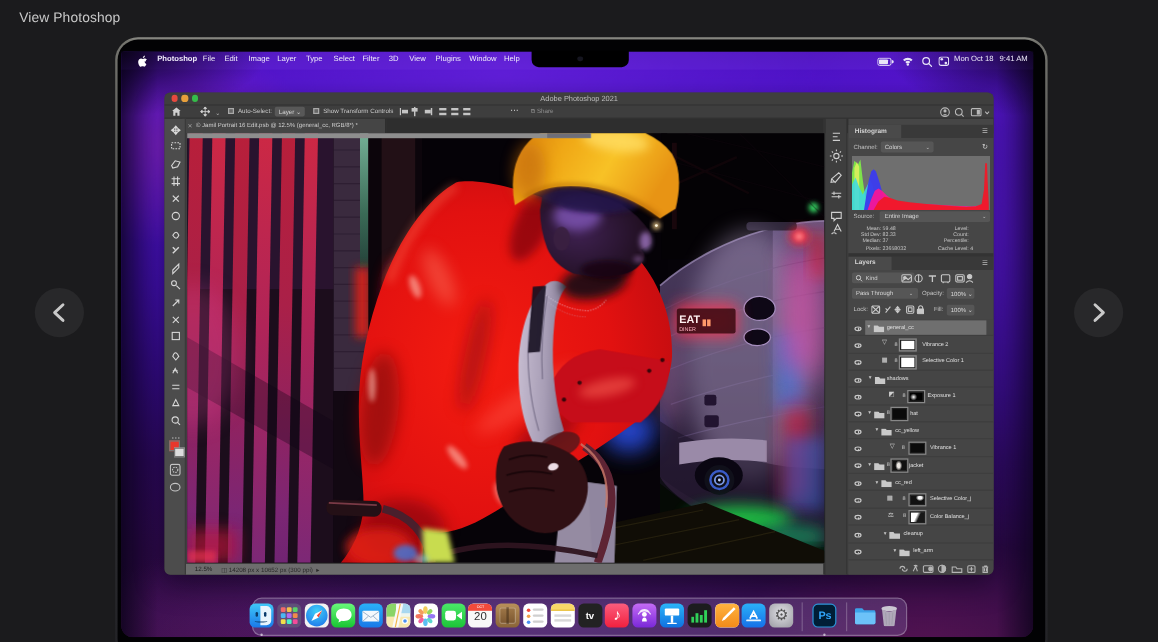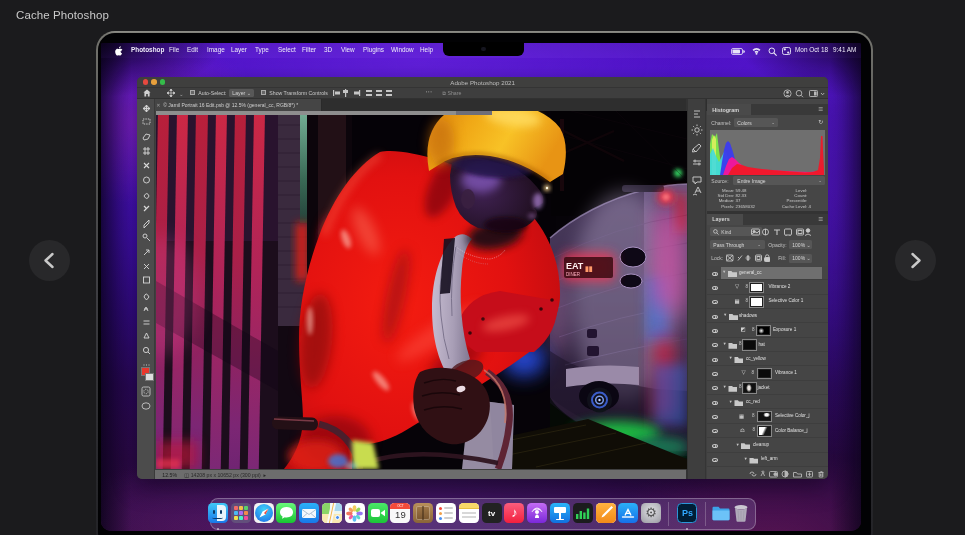--- a/index.html
+++ b/index.html
@@ -17,21 +17,21 @@
   .thumb { position:absolute; top:2.4px; width:12.7px; height:9.5px; border:0.5px solid #1f1f1f; outline:0.5px solid #888; }
   .lico { position:absolute; top:4px; font-size:5.4px; color:#d2d2d2; line-height:1; }
   .l8 { position:absolute; top:4.6px; font-size:4.6px; color:#c5c5c5; line-height:1; }
   .ltxt { position:absolute; top:4.8px; font-size:4.6px; color:#e0e0e0; line-height:1; }
   .dk { position:absolute; top:503px; width:20px; height:20px; border-radius:4.5px; overflow:hidden; }
 </style>
 </head>
 <body>
 <div id="stage">
 
-  <div class="abs" style="left:16px;top:9px;font-size:11.5px;color:#c9c9c9;letter-spacing:.1px;">Cache Photoshop</div>
+  <div class="abs" style="left:16px;top:9px;font-size:11.5px;color:#c9c9c9;letter-spacing:.1px;">View Photoshop</div>
 
   <div class="abs" style="left:29px;top:240px;width:41px;height:41px;border-radius:50%;background:#28282a;"></div>
   <svg class="abs" style="left:42px;top:252px;" width="14" height="17" viewBox="0 0 14 17">
     <path d="M10.5 2 L3.5 8.5 L10.5 15" fill="none" stroke="#c9c9c9" stroke-width="2.4" stroke-linecap="round" stroke-linejoin="round"></path>
   </svg>
   <div class="abs" style="left:895px;top:240px;width:41px;height:41px;border-radius:50%;background:#28282a;"></div>
   <svg class="abs" style="left:909px;top:252px;" width="14" height="17" viewBox="0 0 14 17">
     <path d="M3.5 2 L10.5 8.5 L3.5 15" fill="none" stroke="#c9c9c9" stroke-width="2.4" stroke-linecap="round" stroke-linejoin="round"></path>
   </svg>
 
@@ -730,21 +730,21 @@
     <div class="dk" style="left:367.6px;background:linear-gradient(180deg,#4ae868,#1cc438);">
       <div class="abs" style="left:3px;top:6px;width:9px;height:8px;background:#fff;border-radius:2px;"></div>
       <svg class="abs" style="left:12px;top:6px;" width="6" height="8" viewBox="0 0 6 8">
           <path d="M0.5 4 L5 0.8 L5 7.2 Z" fill="#fff"></path>
         </svg>
     </div>
 
     <div class="dk" style="left:390.4px;background:#f8f8f8;">
       <div class="abs" style="left:0;top:0;width:20px;height:5.5px;background:#f24a3a;"></div>
       <div class="abs" style="left:0;top:1px;width:20px;text-align:center;font-size:3px;color:#fff;">OCT</div>
-      <div class="abs" style="left:0;top:6px;width:20px;text-align:center;font-size:9.5px;color:#333;">19</div>
+      <div class="abs" style="left:0;top:6px;width:20px;text-align:center;font-size:9.5px;color:#333;">20</div>
     </div>
 
     <div class="dk" style="left:413.2px;background:linear-gradient(180deg,#b8905a,#8a6438);">
       <div class="abs" style="left:3px;top:3px;width:14px;height:14px;border-radius:2px;background:linear-gradient(180deg,#a07848,#7a5630);box-shadow:inset 0 0 0 1px rgba(255,240,220,0.35);"></div>
       <div class="abs" style="left:9.3px;top:3px;width:1.4px;height:14px;background:rgba(60,40,20,0.5);"></div>
     </div>
 
     <div class="dk" style="left:436px;background:#fff;">
       <div class="abs" style="left:3px;top:3.5px;width:3px;height:3px;border-radius:50%;background:#f24a3a;"></div>
       <div class="abs" style="left:8px;top:4px;width:9px;height:2px;background:#d0d0d0;border-radius:1px;"></div>

